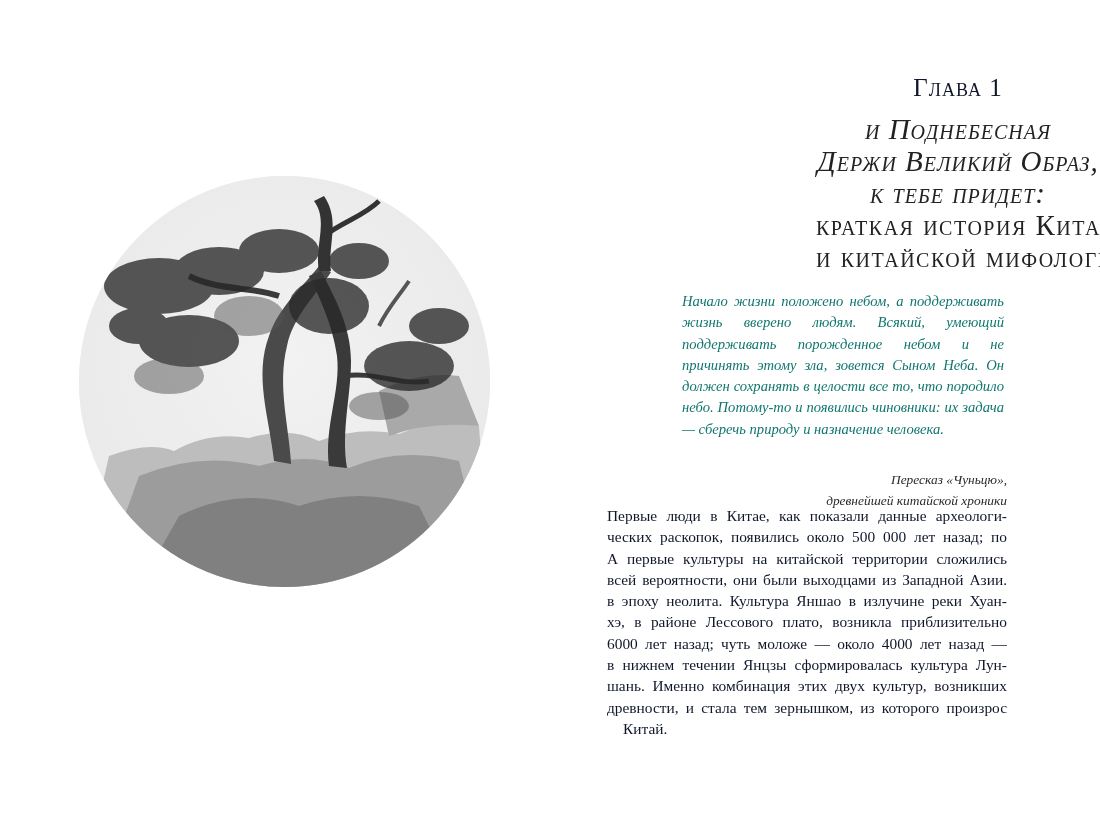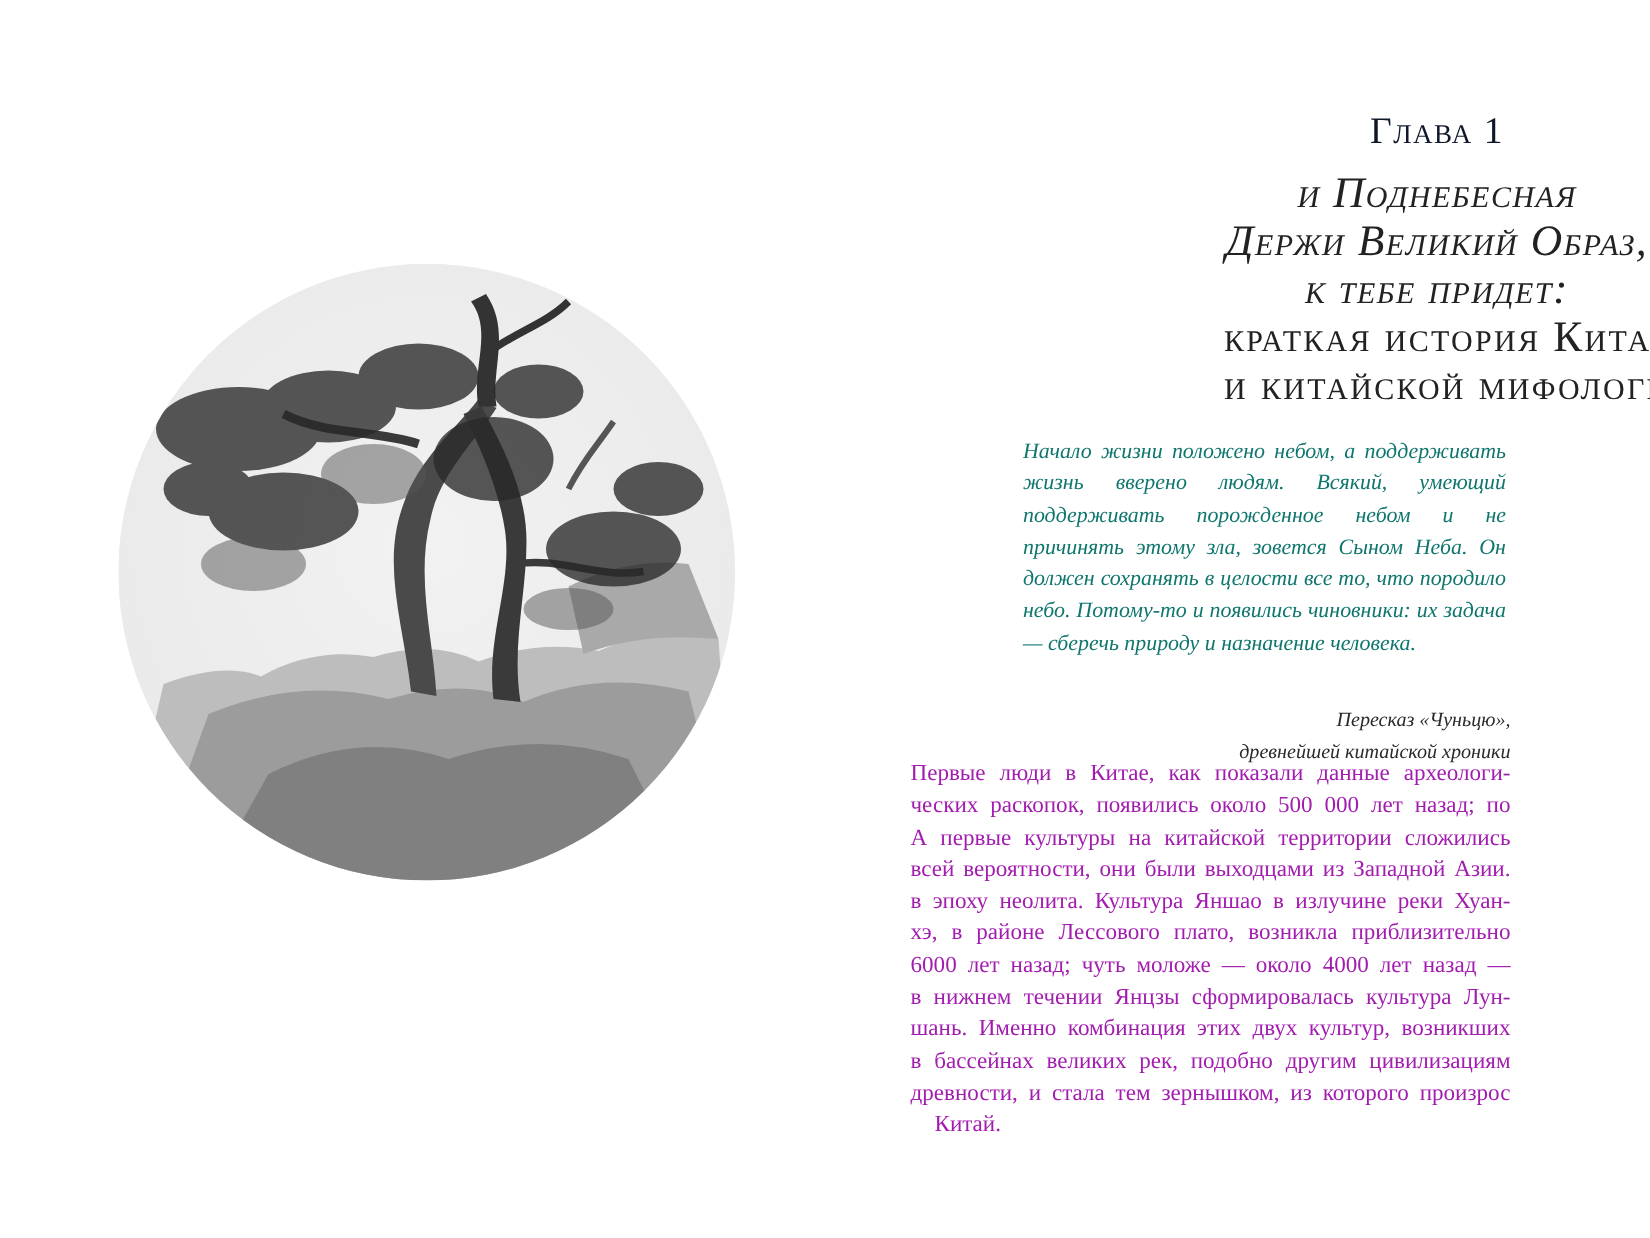--- a/index.html
+++ b/index.html
@@ -37,21 +37,21 @@
     text-align: justify; color: #0f766e;
   }
   .epigraph p { margin: 0; }
   .attribution {
     position: absolute; left: 135px; top: 437px; width: 322px; text-align: right;
     font-family: "Liberation Serif", serif; font-style: italic; font-size: 13.4px; line-height: 21px; color: #2a2a2a; margin-top: 32px;
   }
   .body-text {
     position: absolute; left: 57px; top: 505px; width: 400px;
     font-family: "Liberation Serif", serif; font-size: 15.4px; line-height: 21.3px;
-    text-align: justify; color: #a21caf;
+    text-align: justify; color: #0f172a;
   }
   .body-text .ln { display: block; text-align-last: justify; white-space: nowrap; }
   .body-text .ln.last { text-align-last: left; margin-left: 16px; }
 </style>
 </head>
 <body>
 
 <div class="spread">
 
   <div class="left-page">
@@ -121,18 +121,17 @@
     <div class="body-text">
       <span class="ln">Первые люди в Китае, как показали данные археологи-</span>
       <span class="ln">ческих раскопок, появились около 500 000 лет назад; по</span>
       <span class="ln">А первые культуры на китайской территории сложились</span>
       <span class="ln">всей вероятности, они были выходцами из Западной Азии.</span>
       <span class="ln">в эпоху неолита. Культура Яншао в излучине реки Хуан-</span>
       <span class="ln">хэ, в районе Лессового плато, возникла приблизительно</span>
       <span class="ln">6000 лет назад; чуть моложе — около 4000 лет назад —</span>
       <span class="ln">в нижнем течении Янцзы сформировалась культура Лун-</span>
       <span class="ln">шань. Именно комбинация этих двух культур, возникших</span>
-      <span class="ln">в бассейнах великих рек, подобно другим цивилизациям</span>
       <span class="ln">древности, и стала тем зернышком, из которого произрос</span>
       <span class="ln last">Китай.</span>
     </div>
   </div>
 </div>
 
 </body></html>

